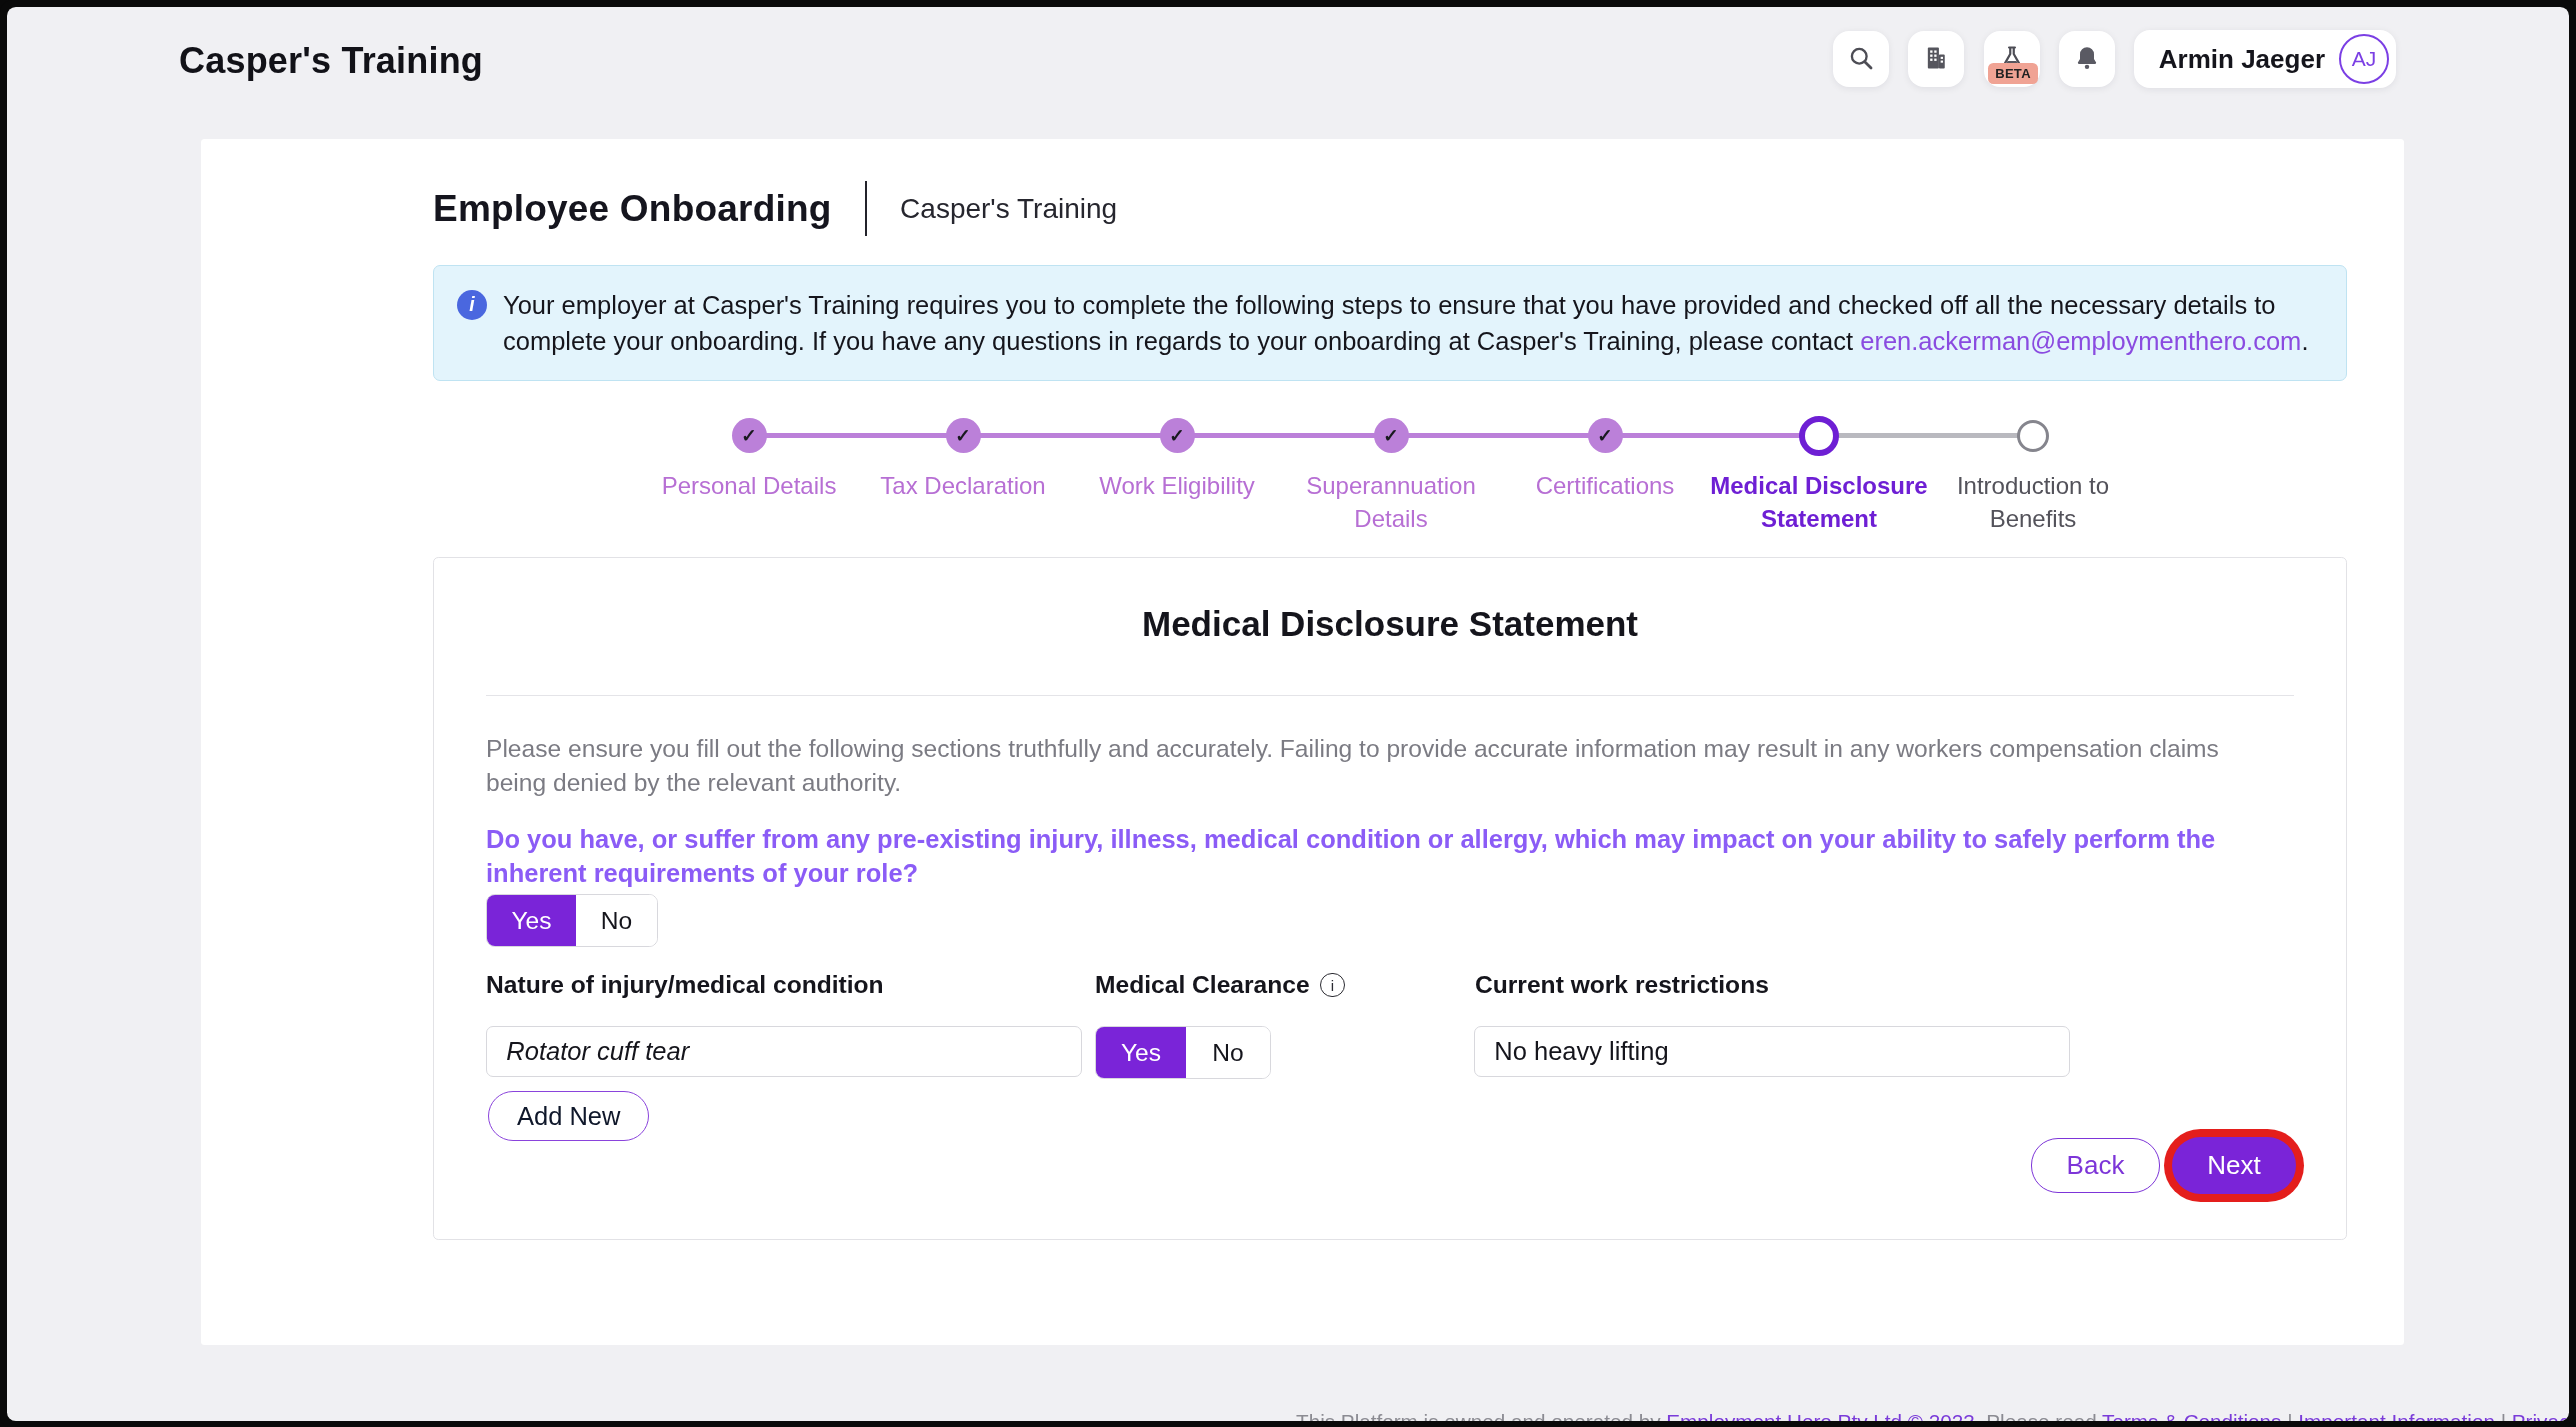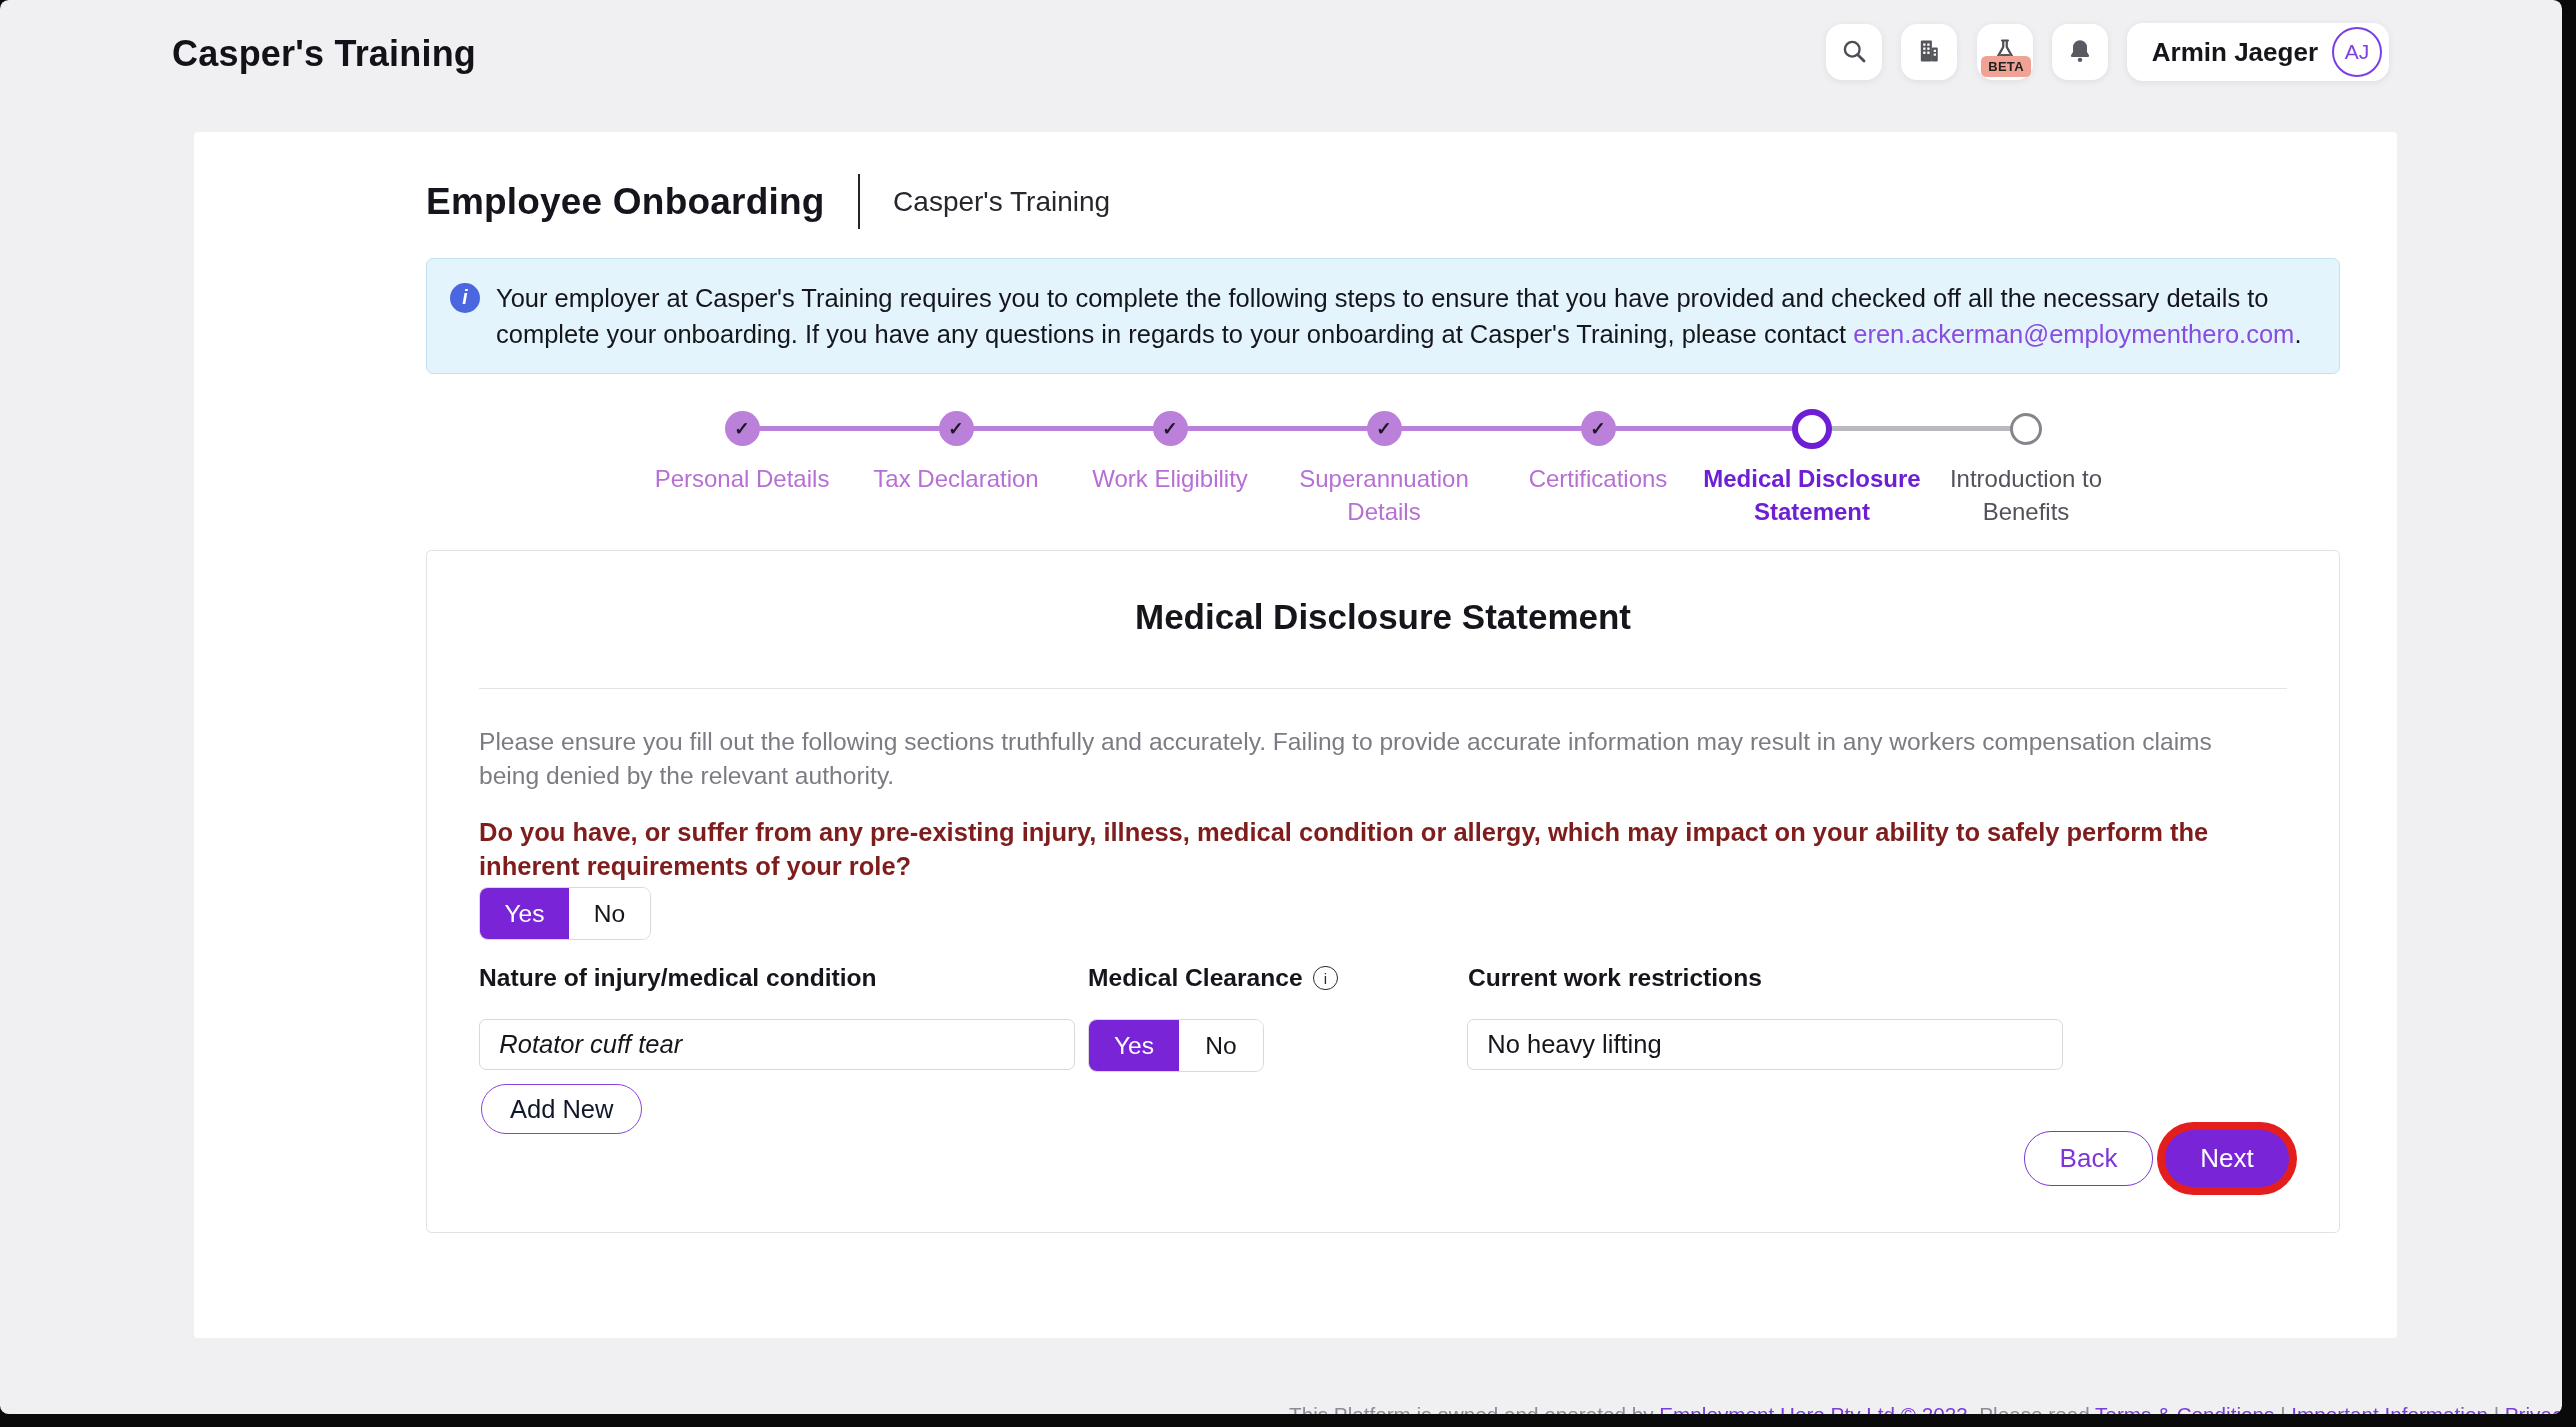--- a/index.html
+++ b/index.html
@@ -1,17 +1,17 @@
 <!DOCTYPE html>
 <html style="font-size:14px"><head>
 <meta charset="utf-8">
 <style>
   html,body{margin:0;padding:0;width:2576px;height:1428px;overflow:hidden;
     font-family:"Liberation Sans",sans-serif;background:#0a0a0a;}
-  .frame{width:2576px;height:1428px;background:#0a0a0a;box-sizing:border-box;border-radius:12.3px;}
+  .frame{width:2576px;height:1428px;background:#0a0a0a;box-sizing:border-box;padding:7px;border-radius:12.3px;}
   .screen{position:relative;width:2562px;height:1414px;background:#f0f0f3;border-radius:8.8px;overflow:hidden;}
 
   
   .brand{position:absolute;left:172px;top:33px;font-size:36px;font-weight:700;color:#121218;letter-spacing:0.2px;}
   .topbar-right{position:absolute;top:23px;right:173px;display:flex;align-items:center;gap:19.3px;}
   .icon-btn{position:relative;width:56px;height:56px;background:#fff;border-radius:16px;
     display:flex;align-items:center;justify-content:center;box-shadow:0 1.8px 7px rgba(20,20,40,.07);cursor:pointer;}
   .icon-btn svg{width:28px;height:28px;}
   .beta-badge{position:absolute;right:1.8px;bottom:3.5px;background:#f0a394;color:#222;
     font-size:13px;font-weight:700;padding:2.6px 7px;border-radius:5.3px;letter-spacing:0.3px;}
@@ -51,21 +51,21 @@
   .step-label.completed{color:#b76fd4;}
   .step-label.active{color:#6e1fd4;font-weight:700;}
   .step-label.upcoming{color:#53525a;}
 
   
   .card{position:absolute;left:232px;top:418px;width:1914px;height:683px;box-sizing:border-box;
     background:#fff;border:0.9px solid #e2e2e6;border-radius:5.3px;}
   .card-title{position:absolute;top:46px;left:0;width:100%;text-align:center;font-size:35px;font-weight:700;color:#15151c;}
   .card-divider{position:absolute;top:137px;left:52px;right:52px;border-top:0.9px solid #e4e4e8;}
   .card-desc{position:absolute;top:174px;left:52px;width:1754px;font-size:24.6px;line-height:34px;color:#7b7b83;}
-  .card-question{position:absolute;top:264px;left:52px;width:1794px;font-size:25.5px;line-height:34px;font-weight:700;color:#7f1d1d;}
+  .card-question{position:absolute;top:264px;left:52px;width:1794px;font-size:25.5px;line-height:34px;font-weight:700;color:#8b5cf6;}
   .toggle{display:inline-flex;box-sizing:border-box;border:0.9px solid #d8d8dd;border-radius:8.8px;overflow:hidden;background:#fff;}
   .seg{display:flex;align-items:center;justify-content:center;font-size:24.6px;height:51px;cursor:pointer;}
   .seg.on{background:#7a24d8;color:#fff;}
   .seg.off{background:#fff;color:#15151c;}
   .toggle-q{position:absolute;top:336px;left:52px;}
   .toggle-q .seg:first-child{width:89px;}
   .toggle-q .seg:last-child{width:81px;}
   .f-label{position:absolute;top:413px;font-size:24.6px;font-weight:700;color:#15151c;display:flex;align-items:center;gap:10.6px;}
   .f1{left:52px;} .f2{left:661px;} .f3{left:1041px;text-align:center;}
   .info-o{box-sizing:border-box;width:24.6px;height:24.6px;border:1.8px solid #2a2a31;border-radius:50%;color:#2a2a31;

